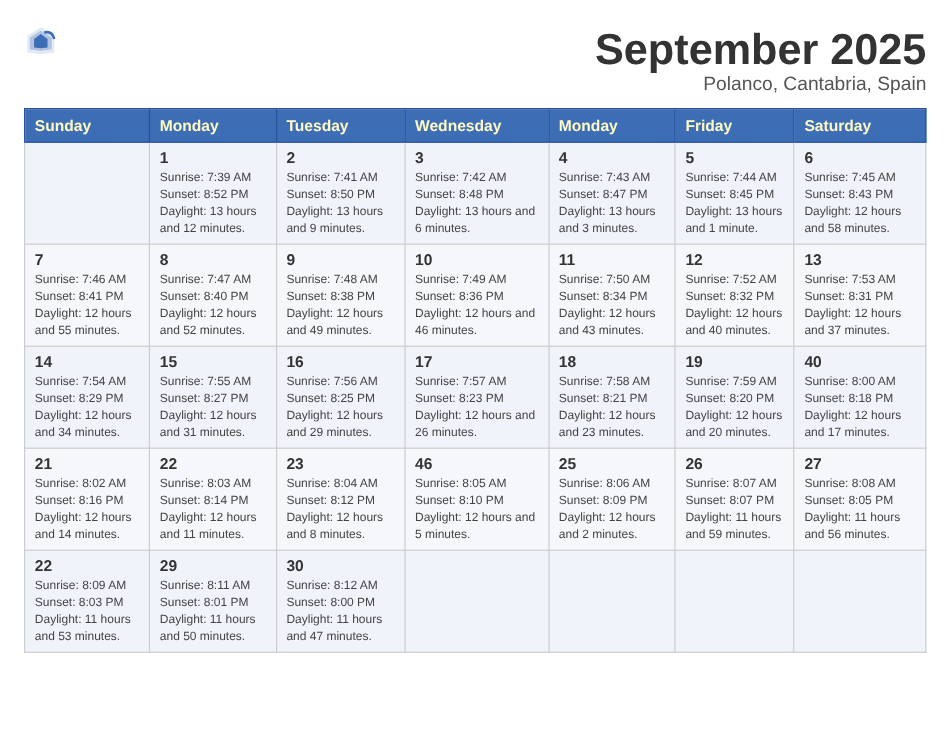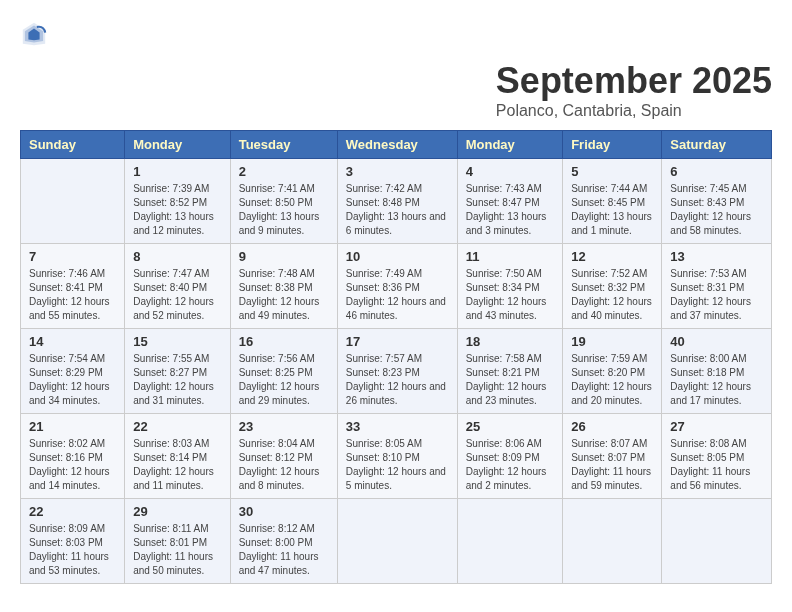--- a/index.html
+++ b/index.html
@@ -31,22 +31,21 @@
       font-size: 18px;
       font-weight: bold;
       color: #4a90d9;
       line-height: 1.1;
     }
     .logo-icon {
       width: 28px;
       height: 28px;
     }
     .title-section {
-      text-align: left;
-      margin-top: 40px;
+      text-align: right;
     }
     .month-title {
       font-size: 36px;
       font-weight: bold;
       color: #333;
     }
     .location {
       font-size: 16px;
       color: #555;
     }
@@ -220,21 +219,21 @@
         </td>
         <td class="date-cell">
           <div class="date-num">22</div>
           <div class="cell-text">Sunrise: 8:03 AM<br>Sunset: 8:14 PM<br>Daylight: 12 hours and 11 minutes.</div>
         </td>
         <td class="date-cell">
           <div class="date-num">23</div>
           <div class="cell-text">Sunrise: 8:04 AM<br>Sunset: 8:12 PM<br>Daylight: 12 hours and 8 minutes.</div>
         </td>
         <td class="date-cell">
-          <div class="date-num">33</div>
+          <div class="date-num">46</div>
           <div class="cell-text">Sunrise: 8:05 AM<br>Sunset: 8:10 PM<br>Daylight: 12 hours and 5 minutes.</div>
         </td>
         <td class="date-cell">
           <div class="date-num">25</div>
           <div class="cell-text">Sunrise: 8:06 AM<br>Sunset: 8:09 PM<br>Daylight: 12 hours and 2 minutes.</div>
         </td>
         <td class="date-cell">
           <div class="date-num">26</div>
           <div class="cell-text">Sunrise: 8:07 AM<br>Sunset: 8:07 PM<br>Daylight: 11 hours and 59 minutes.</div>
         </td>

